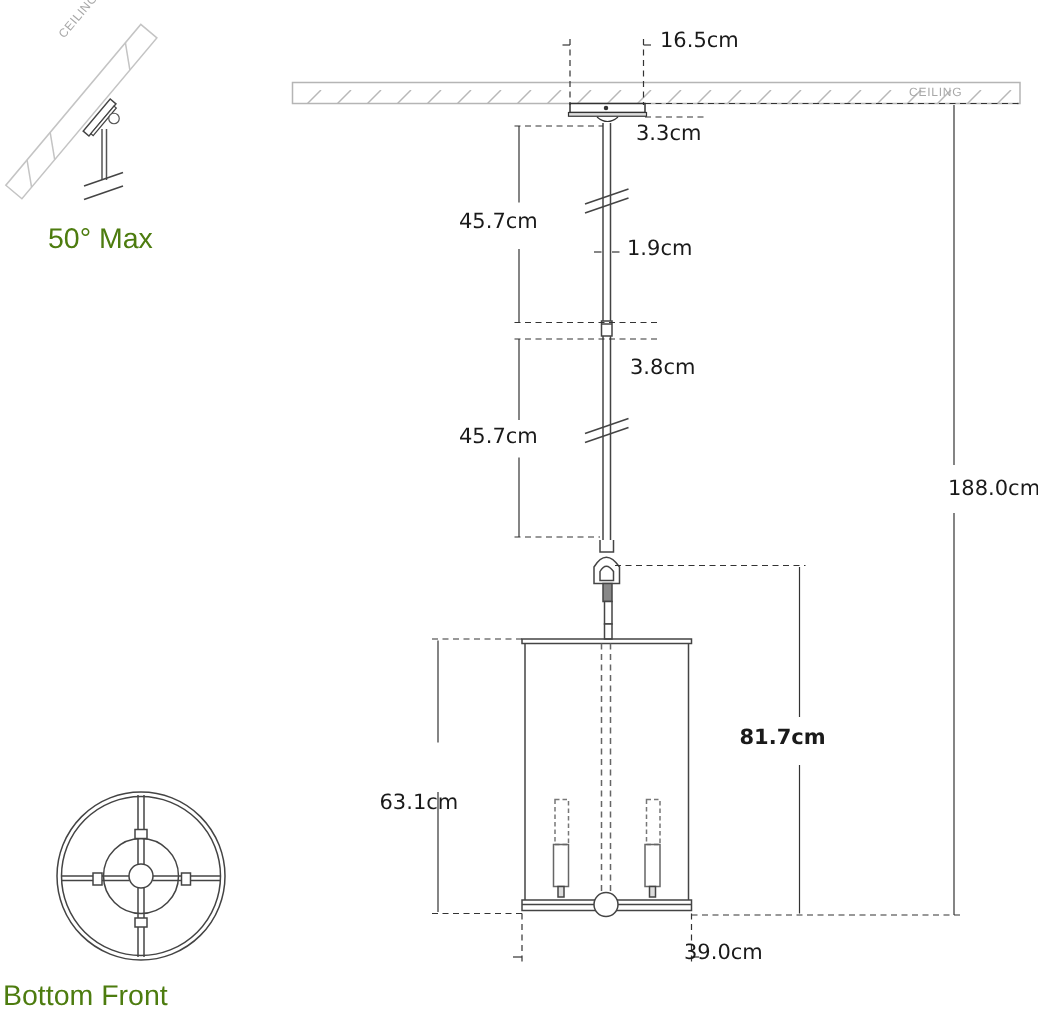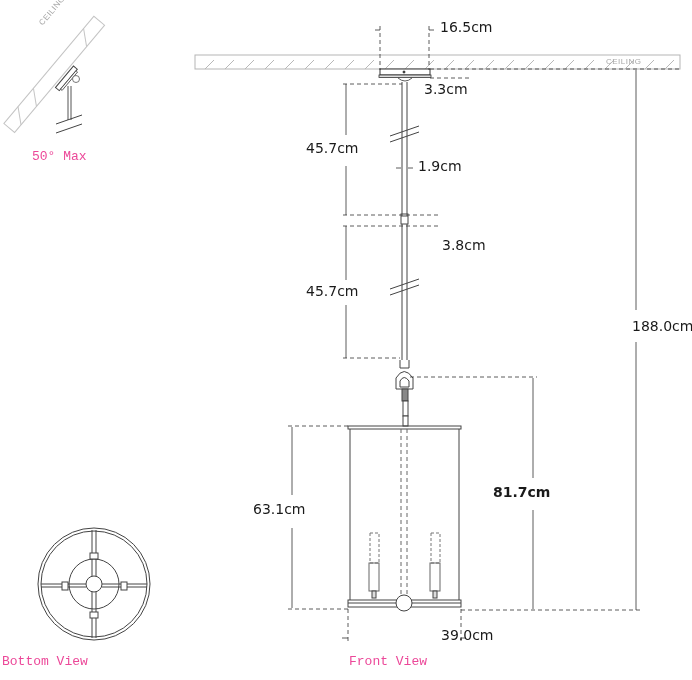--- a/index.html
+++ b/index.html
@@ -1,21 +1,21 @@
 <!DOCTYPE html>
 <html><head>
 <meta charset="utf-8">
 <style>
   html, body { margin: 0; padding: 0; background: #ffffff; }
   body { width: 692px; height: 680px; overflow: hidden; font-family: "Liberation Sans", sans-serif; }
   #stage { position: relative; width: 692px; height: 680px; }
   svg { position: absolute; left: 0; top: 0; }
   .lbl { position: absolute; font-family: "DejaVu Sans", sans-serif; color: #1a1a1a; white-space: nowrap; line-height: 1; }
   .dim { font-size: 14px; }
-  .view { font-size: 13px; font-family: Liberation Mono, monospace; color: #ec4899; }
+  .view { font-size: 19px; font-family: Liberation Sans, sans-serif; color: #4d7c0f; }
   .ceil { font-size: 8px; color: #a8a8a8; letter-spacing: 0.5px; font-family: "Liberation Sans", sans-serif; }
 </style>
 </head>
 <body>
 
 <div id="stage">
   <svg width="692" height="680" viewBox="0 0 692 680" xmlns="http://www.w3.org/2000/svg">
     <defs>
       <pattern id="hatch" patternUnits="userSpaceOnUse" width="20" height="20" patternTransform="rotate(0)">
         <line x1="0" y1="14" x2="14" y2="0" stroke="#b8b8b8" stroke-width="1"></line>
@@ -160,22 +160,21 @@
   </svg>
 
   <span class="lbl ceil" style="left:606px;top:58px;">CEILING</span>
   <span class="lbl ceil" style="left:38px;top:22px;transform:rotate(-50deg);transform-origin:left top;">CEILING</span>
   <span class="lbl view" style="left:32px;top:150px;">50° Max</span>
 
   <span class="lbl dim" style="left:440px;top:20px;">16.5cm</span>
   <span class="lbl dim" style="left:424px;top:82px;">3.3cm</span>
   <span class="lbl dim" style="left:306px;top:141px;">45.7cm</span>
   <span class="lbl dim" style="left:418px;top:159px;text-align:right;">1.9cm</span>
-  <span class="lbl dim" style="left:442px;top:238px;">3.8cm</span>
+  <span class="lbl dim" style="left:420px;top:238px;">3.8cm</span>
   <span class="lbl dim" style="left:306px;top:284px;">45.7cm</span>
   <span class="lbl dim" style="left:588px;top:319px;margin-left:44px;">188.0cm</span>
   <span class="lbl dim" style="left:493px;top:485px;font-weight:bold;">81.7cm</span>
-  <span class="lbl dim" style="left:253px;top:502px;">63.1cm</span>
-  <span class="lbl dim" style="left:441px;top:628px;">39.0cm</span>
+  <span class="lbl dim" style="left:253px;top:528px;">63.1cm</span>
+  <span class="lbl dim" style="left:456px;top:628px;">39.0cm</span>
 
-  <span class="lbl view" style="left:349px;top:655px;">Front View</span>
-  <span class="lbl view" style="left:2px;top:655px;">Bottom View</span>
+  <span class="lbl view" style="left:2px;top:655px;">Bottom Front</span>
 </div>
 
 </body></html>

